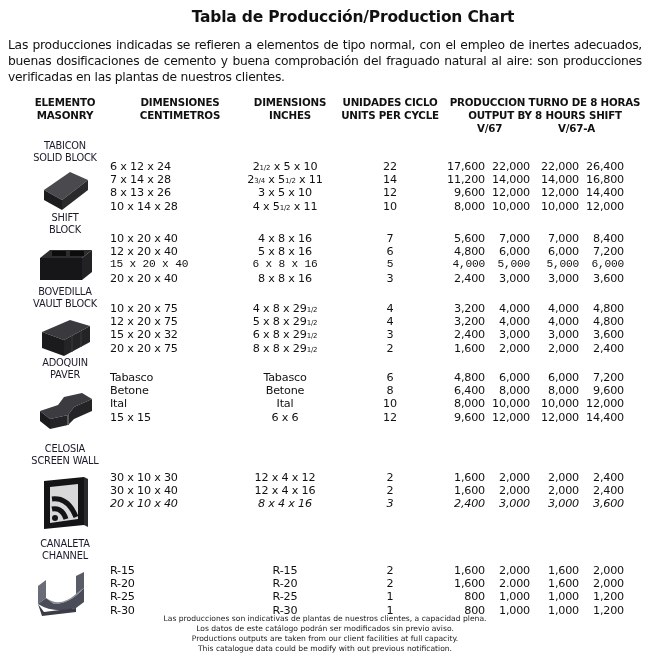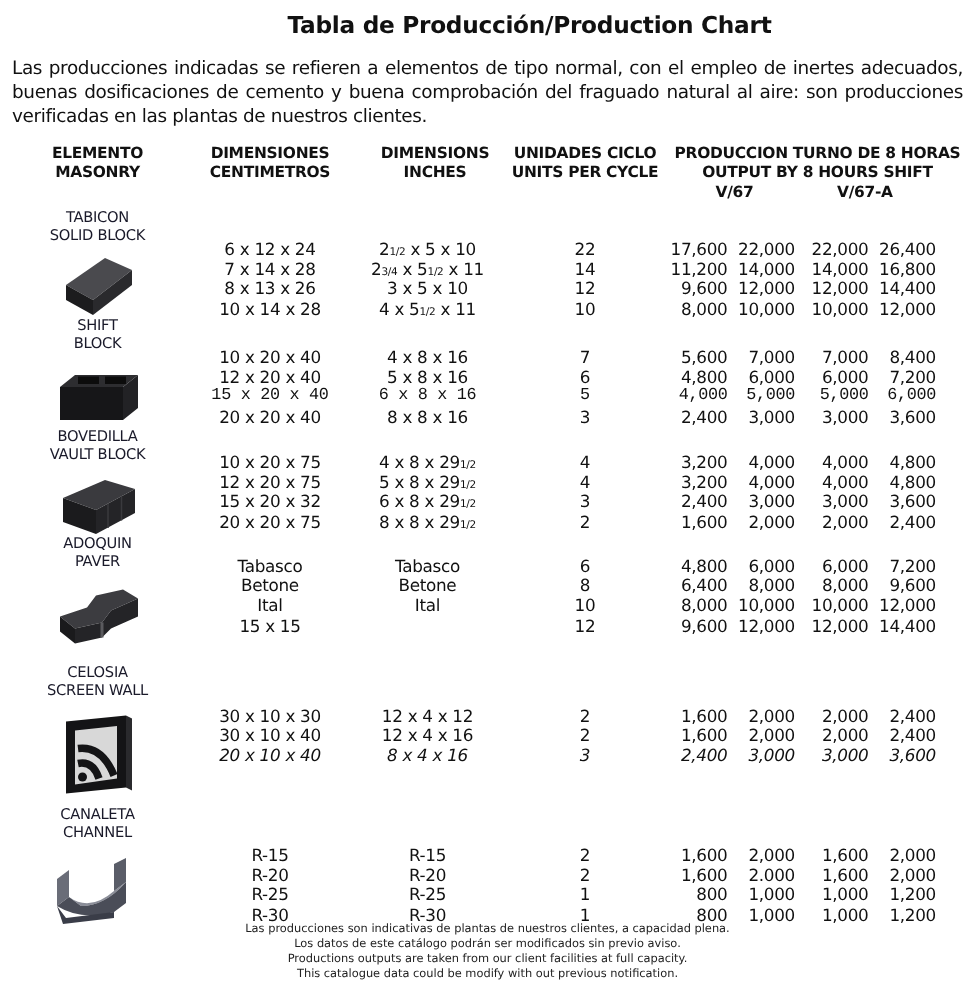--- a/index.html
+++ b/index.html
@@ -34,21 +34,21 @@
     .glabel {
       position: absolute; left: 20px; width: 90px; top: 0;
       text-align: center; font-size: 9.8px; line-height: 12px; letter-spacing: -0.2px;
       color: #1a1a2a;
     }
     .gicon { position: absolute; left: 30px; width: 70px; height: 50px; }
     .row {
       position: absolute; left: 0; width: 650px; height: 13px;
       font-size: 11.2px; line-height: 13px; letter-spacing: -0.2px;
     }
-    .c-cm { position: absolute; left: 110px; width: 140px; text-align: center; }
+    .c-cm { position: absolute; left: 110px; width: 140px; }
     .c-in { position: absolute; left: 215px; width: 140px; text-align: center; }
     .c-u { position: absolute; left: 360px; width: 60px; text-align: center; }
     .c-p { position: absolute; width: 60px; text-align: right; }
     .p1 { left: 425px; }
     .p2 { left: 470px; }
     .p3 { left: 519px; }
     .p4 { left: 564px; }
     .frac { font-size: 7px; }
 
     .footer {
@@ -264,20 +264,21 @@
         <div class="c-cm">Ital</div>
         <div class="c-in">Ital</div>
         <div class="c-u">10</div>
         <div class="c-p p1">8,000</div>
         <div class="c-p p2">10,000</div>
         <div class="c-p p3">10,000</div>
         <div class="c-p p4">12,000</div>
       </div>
       <div class="row" style="top: 53.6px;">
         <div class="c-cm">15 x 15</div>
+        <div class="c-in">6 x 6</div>
         <div class="c-u">12</div>
         <div class="c-p p1">9,600</div>
         <div class="c-p p2">12,000</div>
         <div class="c-p p3">12,000</div>
         <div class="c-p p4">14,400</div>
       </div>
     </div>
     <div class="group" style="top: 443px;">
       <div class="glabel">
         <div>CELOSIA</div>

